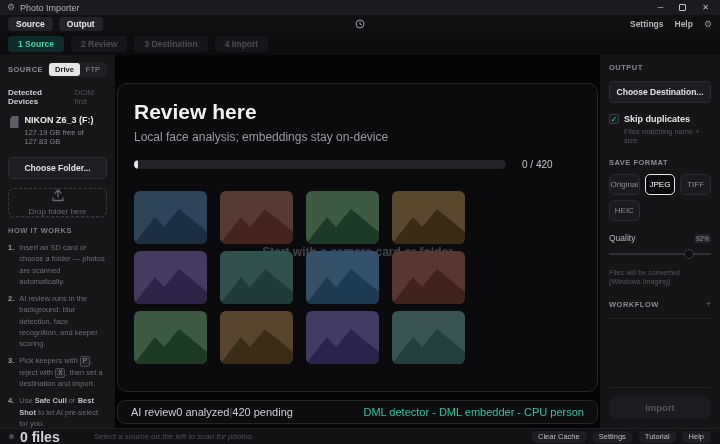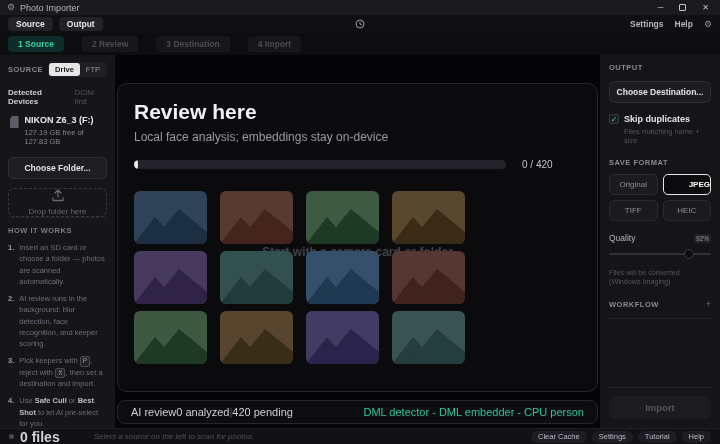--- a/index.html
+++ b/index.html
@@ -15,21 +15,21 @@
   .win-max { width:7px; height:7px; border:1px solid #c4c4ca; border-radius:1px; }
 
   
   .menubar { height:18px; background:#101013; display:flex; align-items:center; gap:6px; padding:0 8px; position:relative; }
   .menu-pill { background:#222228; color:#e6e6ea; font-weight:bold; font-size:8.5px; padding:2px 8px; border-radius:4px; }
   .clock-wrap { position:absolute; left:50%; transform:translateX(-50%); display:flex; }
   .menu-right { margin-left:auto; display:flex; align-items:center; gap:11px; }
   .menu-text { color:#b6b6bc; font-size:8.5px; font-weight:bold; }
 
   
-  .toolbar { height:22px; background:#0d0d10; display:flex; align-items:center; gap:18px; padding:0 8px; }
+  .toolbar { height:22px; background:#0d0d10; display:flex; align-items:center; gap:7px; padding:0 8px; }
   .step-pill { font-size:8.5px; font-weight:bold; padding:3px 10px; border-radius:4px; background:#17171b; color:#4c4c55; }
   .step-pill.active { background:#0e2c2a; color:#38d4ac; }
 
   
   .body-row { display:flex; height:373px; }
 
   
   .left-sidebar { width:115px; background:#161619; display:flex; flex-direction:column; padding:7px 8px 6px; }
   .section-head { display:flex; align-items:center; justify-content:space-between; }
   .section-title { font-size:7.5px; font-weight:bold; letter-spacing:.5px; color:#8a8a92; }
@@ -84,24 +84,24 @@
 
   
   .right-sidebar { width:120px; background:#151518; display:flex; flex-direction:column; padding:8px 9px 0; }
   .choose-dest { margin-top:9px; }
   .check-row { display:flex; align-items:center; gap:5px; margin-top:11px; cursor:default; }
   .checkbox { width:10px; height:10px; border-radius:2px; background:#1c1c21; border:1px solid #3a3a43;
               color:#38d4ac; font-size:8px; line-height:9px; text-align:center; }
   .check-label { font-size:9px; font-weight:bold; color:#e8e8ec; }
   .check-hint { font-size:7.5px; color:#54555d; margin:3px 0 0 15px; }
   .save-format-title { margin-top:13px; }
-  .format-grid { display:grid; grid-template-columns:1fr 1fr; gap:5px; margin-top:7px; }
+  .format-grid { display:grid; grid-template-columns:1fr 1fr 1fr; gap:5px; margin-top:7px; }
   .format-btn { background:#1a1a1f; border:1px solid #2a2a32; border-radius:5px; color:#8e8e97;
                 font-size:8px; text-align:center; padding:5px 0; cursor:default; }
-  .format-btn.selected { background:#0b0b0e; border-color:#e7e7e9; color:#ffffff; font-weight:bold;text-align:right; }
+  .format-btn.selected { background:#0b0b0e; border-color:#e7e7e9; color:#ffffff; font-weight:normal; }
   .quality-row { display:flex; justify-content:space-between; align-items:center; margin-top:12px; }
   .quality-label { font-size:8.5px; color:#b7b7bd; }
   .quality-value { font-size:6.5px; color:#9a9aa2; background:#222228; border-radius:2px; padding:1px 2px; }
   .slider { position:relative; height:12px; margin-top:5px; cursor:default; }
   .slider-track { position:absolute; left:0; right:0; top:5px; height:2px; background:#303037; }
   .slider-thumb { position:absolute; top:1px; width:10px; height:10px; border-radius:50%;
                   background:#0d0d10; border:1px solid #3e3e46; }
   .convert-note { font-size:7.2px; color:#54555d; margin-top:8px; }
   .workflow-row { display:flex; justify-content:space-between; align-items:center; margin-top:13px;
                   padding-bottom:9px; border-bottom:1px solid #222228; }

